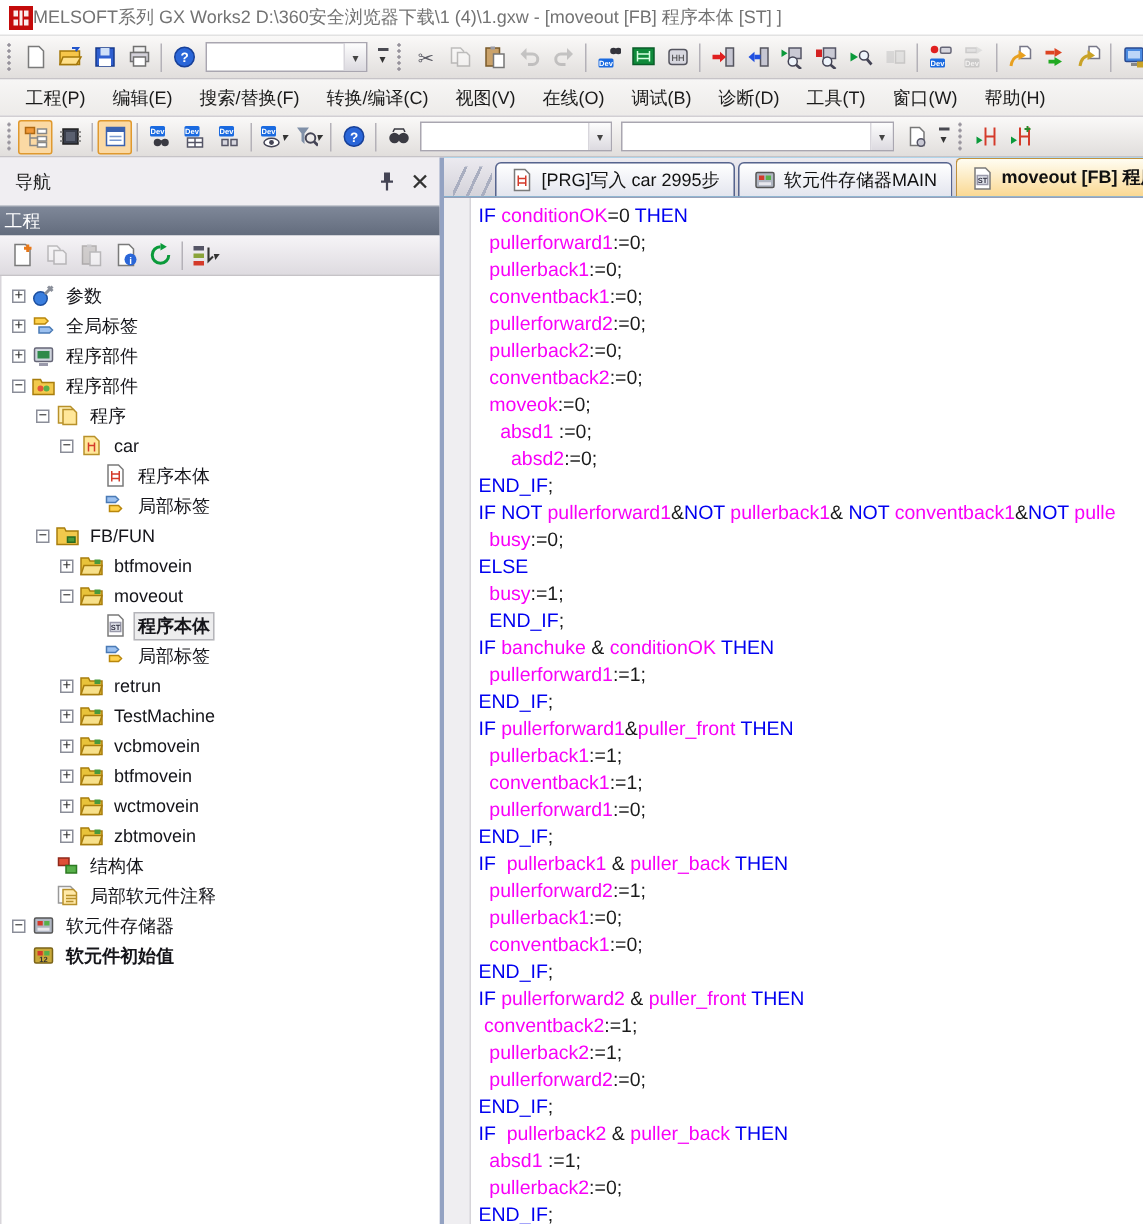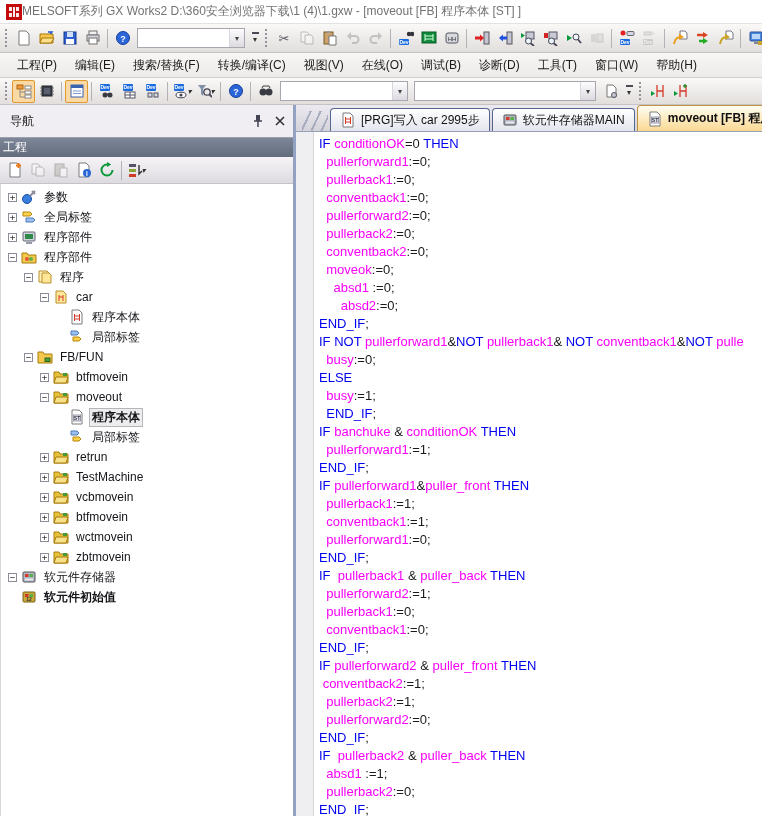--- a/index.html
+++ b/index.html
@@ -752,20 +752,41 @@
             <span class="texp">+</span>
             <span class="ico">
               <svg width="16" height="16" viewBox="0 0 16 16">
                 <path d="M1 3h5l1 2h8v9H1z" fill="#e8c23a" stroke="#a87d0c"></path>
                 <path d="M1 14l2-6h12l-2 6z" fill="#f7e08a" stroke="#a87d0c"></path>
                 <rect x="10" y="4" width="4" height="3" fill="#4a9a3a"></rect>
               </svg>
             </span>
             <span class="tlabel">zbtmovein</span>
           </div>
+          <div class="trow" style="padding-left: 21px;">
+            <span class="tspc"></span>
+            <span class="ico">
+              <svg width="16" height="16" viewBox="0 0 16 16">
+                <rect x="2" y="3" width="7" height="5" fill="#e05038" stroke="#90291a"></rect>
+                <rect x="7" y="8" width="7" height="5" fill="#57b04a" stroke="#2c7a22"></rect>
+              </svg>
+            </span>
+            <span class="tlabel">结构体</span>
+          </div>
+          <div class="trow" style="padding-left: 21px;">
+            <span class="tspc"></span>
+            <span class="ico">
+              <svg width="16" height="16" viewBox="0 0 16 16">
+                <path d="M2 2h8l2 2v9H2z" fill="#fff" stroke="#999"></path>
+                <path d="M5 4h7l2 2v8H5z" fill="#ffe9a8" stroke="#b8912a"></path>
+                <path d="M7 8h7M7 10h7M7 12h5" stroke="#b8912a"></path>
+              </svg>
+            </span>
+            <span class="tlabel">局部软元件注释</span>
+          </div>
           <div class="trow" style="padding-left: 5px;">
             <span class="texp">−</span>
             <span class="ico">
               <svg width="16" height="16" viewBox="0 0 16 16">
                 <rect x="2" y="3" width="12" height="10" rx="1" fill="#b0b6c2" stroke="#555"></rect>
                 <rect x="4" y="5" width="3.5" height="3" fill="#d43a2a"></rect>
                 <rect x="8.5" y="5" width="3.5" height="3" fill="#57b04a"></rect>
                 <rect x="4" y="9.5" width="8" height="2" fill="#e8e8ee"></rect>
               </svg>
             </span>

